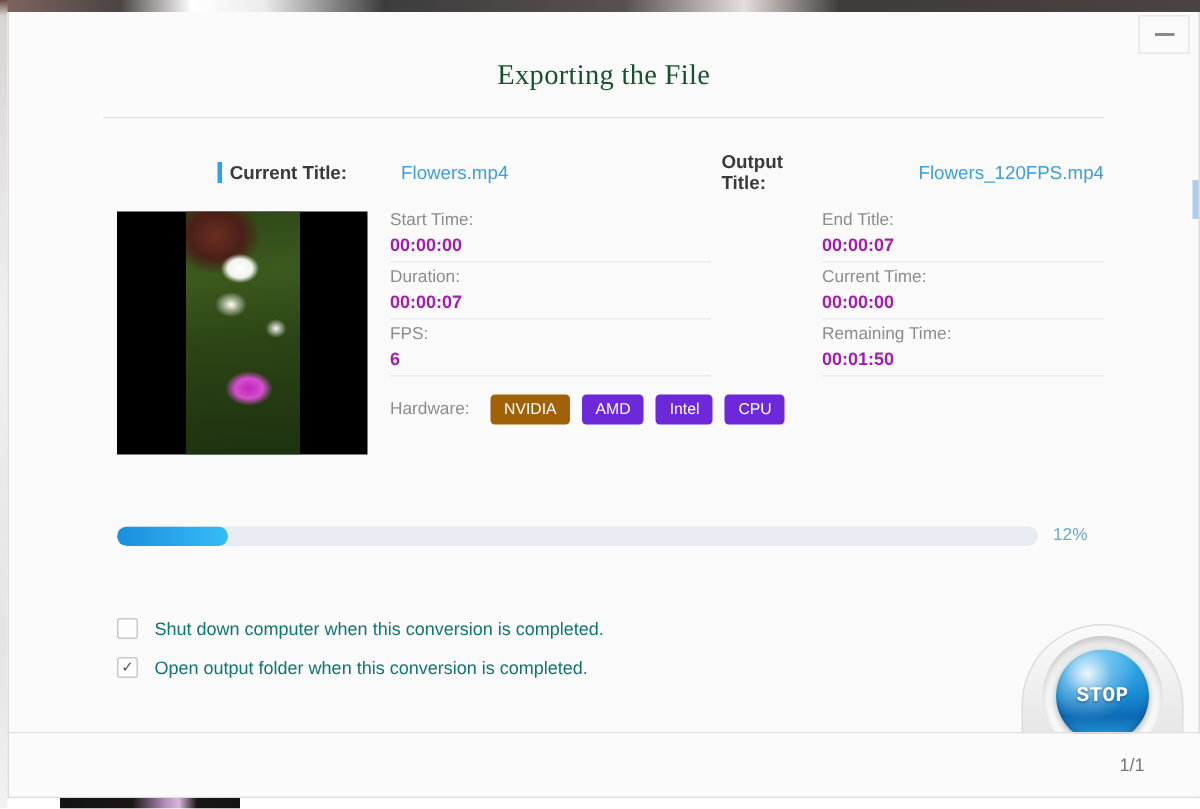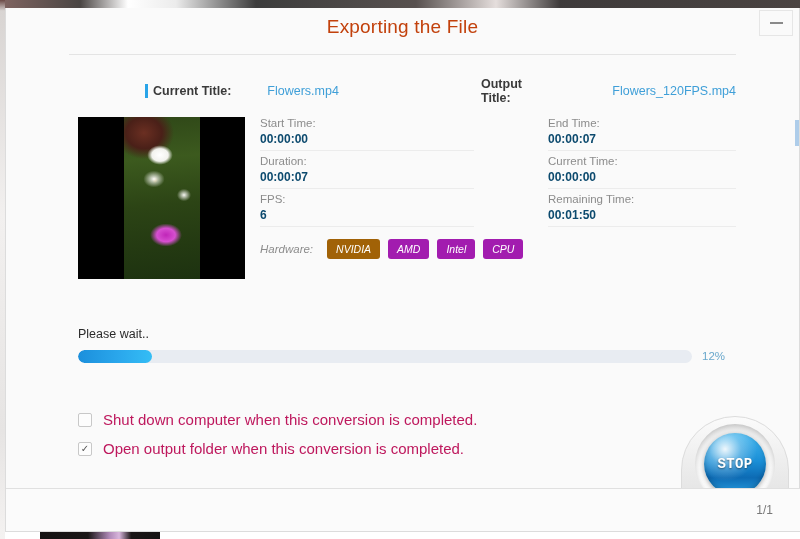--- a/index.html
+++ b/index.html
@@ -60,23 +60,24 @@
     cursor: pointer;
   }
   .minimize-btn .dash {
     width: 13px; height: 2px;
     background: #8a8a8a;
   }
 
   .dialog-title {
     text-align: center;
     font-size: 19px;
-    color: #c2410c;
-    padding-top: 8px;
+    color: #14532d;
+    padding-top: 32px;
     letter-spacing: .2px;
+    font-family: Liberation Serif, serif;
   }
 
   .title-rule {
     margin: 16px 63px 0 63px;
     height: 1px;
     background: #e4e4e4;
   }
 
   
   .titles-row {
@@ -141,42 +142,41 @@
     border-bottom: 1px solid #ececec;
     padding-bottom: 4px;
   }
   .field-label {
     font-size: 11.5px;
     color: #8c8c8c;
     margin-bottom: 3px;
   }
   .field-value {
     font-size: 12px;
-    color: #0c4a6e;
+    color: #a21caf;
     font-weight: bold;
   }
 
   .hw-row {
     display: flex;
     align-items: center;
     margin-top: 12px;
-    font-style: italic;
   }
   .hw-label {
     font-size: 11.5px;
     color: #8c8c8c;
     margin-right: 14px;
   }
   .hw-badge {
     font-size: 10.5px;
     padding: 4px 9px;
     border-radius: 3px;
     margin-right: 8px;
     color: #ffffff;
-    background: #a21caf;
+    background: #6d28d9;
     cursor: pointer;
   }
   .hw-badge.active { background: #a16207; }
 
   
   .progress-section { padding: 0 63px 0 72px; margin-top: 48px; }
   .wait-text {
     font-size: 12.5px;
     color: #2b2b2b;
     margin-bottom: 9px;
@@ -215,21 +215,21 @@
     border-radius: 2px;
     background: #fdfdfd;
     margin-right: 11px;
     display: flex;
     align-items: center;
     justify-content: center;
     font-size: 10px;
     color: #555;
     flex-shrink: 0;
   }
-  .check-label { font-size: 15px; color: #be185d; }
+  .check-label { font-size: 12px; color: #0f766e; }
 
   
   .stop-wrap {
     position: absolute;
     right: 10px; bottom: 25px;
     width: 108px; height: 90px;
     border-radius: 54px 54px 6px 6px;
     background: linear-gradient(180deg,#fbfbfb 0%,#efefef 45%,#e2e2e2 100%);
     border: 1px solid #dcdcdc;
     display: flex;
@@ -275,21 +275,21 @@
     background: #e0e0e0;
   }
   .footer {
     position: absolute;
     left: 0; bottom: 0;
     width: 795px; height: 42px;
     background: #fbfbfb;
     display: flex;
     align-items: center;
     justify-content: flex-end;
-    padding-right: 28px;
+    padding-right: 38px;
   }
   .page-count { font-size: 12px; color: #777; }
 
   .edge-mark {
     position: absolute;
     right: 0; top: 112px;
     width: 4px; height: 26px;
     background: #6fa8dc;
     opacity: .55;
   }
@@ -348,38 +348,37 @@
           <span class="hw-label">Hardware:</span>
           <span class="hw-badge active">NVIDIA</span>
           <span class="hw-badge">AMD</span>
           <span class="hw-badge">Intel</span>
           <span class="hw-badge">CPU</span>
         </div>
       </div>
 
       <div class="field-col right">
         <div class="field">
-          <div class="field-label">End Time:</div>
+          <div class="field-label">End Title:</div>
           <div class="field-value">00:00:07</div>
         </div>
         <div class="field">
           <div class="field-label">Current Time:</div>
           <div class="field-value">00:00:00</div>
         </div>
         <div class="field">
           <div class="field-label">Remaining Time:</div>
           <div class="field-value">00:01:50</div>
         </div>
       </div>
 
     </div>
   </div>
 
   <div class="progress-section">
-    <div class="wait-text">Please wait..</div>
     <div class="progress-line">
       <div class="progress-track">
         <div class="progress-fill" id="progress-fill" style="width: 12%;"></div>
       </div>
       <div class="progress-pct">12%</div>
     </div>
   </div>
 
   <div class="checks">
     <div class="check-row">

